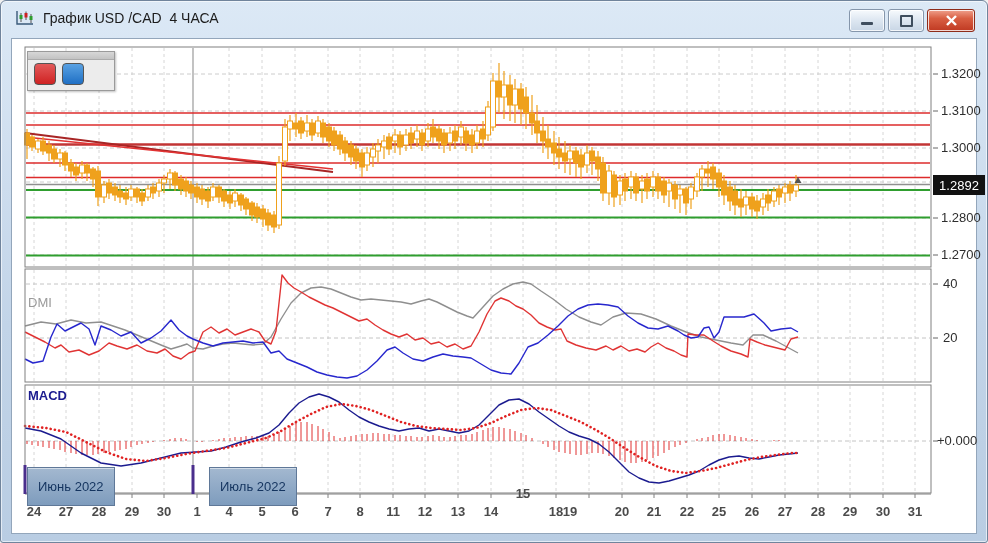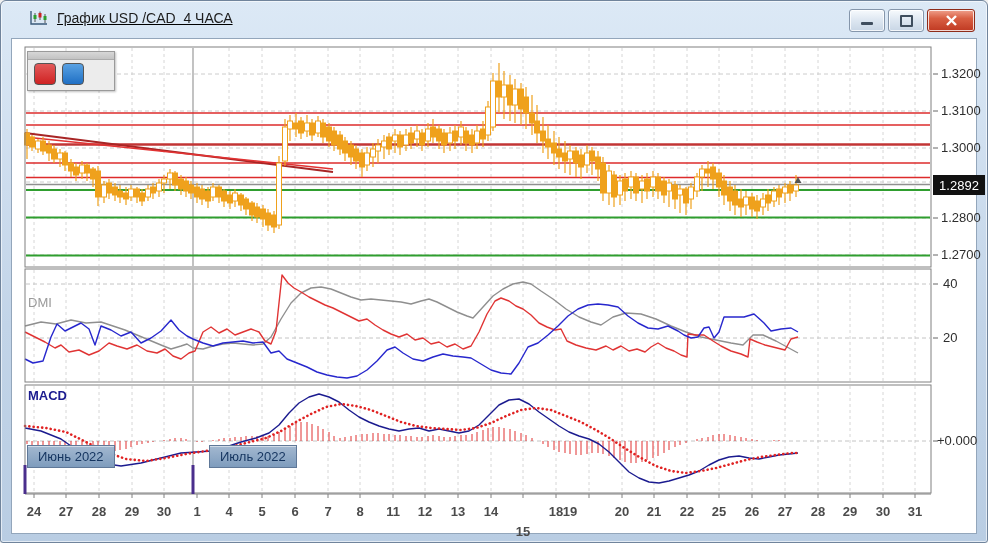--- a/index.html
+++ b/index.html
@@ -1,36 +1,36 @@
 <!DOCTYPE html>
 <html><head>
 <meta charset="utf-8">
 <style>
   html,body{margin:0;padding:0;}
   body{width:988px;height:543px;background:#f0f0f0;font-family:"Liberation Sans",sans-serif;position:relative;overflow:hidden;}
   .window{position:absolute;left:0;top:0;width:986px;height:541px;background:linear-gradient(#dce9f6,#c2d4e8 60%,#b9cde3);
           border:1px solid #70849c;border-radius:6px 6px 3px 3px;box-shadow:inset 0 0 0 1px rgba(255,255,255,.6);}
-  .titlebar{position:absolute;left:0;top:0;right:0;height:34px;display:flex;align-items:center;padding-left:28px;text-decoration:underline;}
+  .titlebar{position:absolute;left:0;top:0;right:0;height:34px;display:flex;align-items:center;padding-left:14px;}
   .title{font-size:14px;color:#1c1c1c;margin-left:8px;white-space:pre;}
   .winbtns{position:absolute;right:12px;top:8px;display:flex;gap:3px;}
   .wbtn{width:34px;height:21px;border:1px solid #8596ab;border-radius:3px;display:flex;align-items:center;justify-content:center;
         background:linear-gradient(#f7fafd,#dfe8f2 45%,#c8d6e5);box-shadow:inset 0 0 0 1px rgba(255,255,255,.8);cursor:default;}
   .wbtn.close{width:46px;background:linear-gradient(#efa18d,#da60445 40%,#c13a24);background:linear-gradient(#efa18d,#d95f43 40%,#bf3922);border-color:#8e2c1a;}
   .glyph-min{width:12px;height:3px;background:#3f4e5e;border-radius:1px;margin-top:6px;}
   .glyph-max{width:9px;height:8px;border:2px solid #3f4e5e;border-radius:1px;background:transparent;}
   .client{position:absolute;left:10px;top:37px;width:964px;height:494px;background:#ffffff;border:1px solid #93a6bb;}
   svg.overlay{position:absolute;left:0;top:0;width:988px;height:543px;pointer-events:none;}
   .abs{position:absolute;}
   .panel-label-dmi{color:#9a9a9a;font-size:13px;}
   .panel-label-macd{color:#1b1b8f;font-size:13px;font-weight:bold;}
   .price-label{font-size:13px;color:#2e2e2e;width:50px;}
   .axis-num{font-size:13px;color:#4b4b4b;font-weight:bold;width:30px;text-align:center;}
   .cur-price{left:932px;top:174px;width:52px;height:20px;background:#111;color:#fff;font-size:13px;
              display:flex;align-items:center;justify-content:center;}
-  .month-badge{top:444px;height:21px;padding:0 10px;display:flex;align-items:center;font-size:13px;color:#14345f;
+  .month-badge{top:466px;height:21px;padding:8px 10px;display:flex;align-items:center;font-size:13px;color:#14345f;
                background:linear-gradient(#a3b8d0,#7e9cbd);border:1px solid #5f7898;box-shadow:inset 0 1px 0 rgba(255,255,255,.5);}
   .legend-box{left:26px;top:50px;width:86px;height:38px;background:#ececec;border:1px solid #9a9a9a;box-shadow:1px 1px 2px rgba(0,0,0,.25);}
   .legend-grip{height:7px;background:linear-gradient(#d7d7d7,#c3c3c3);border-bottom:1px solid #ababab;}
   .legend-btn{position:absolute;top:11px;width:20px;height:20px;border-radius:4px;border:1px solid #555;cursor:pointer;}
   .legend-btn.red{left:6px;background:linear-gradient(#e35a5a,#cf2222);}
   .legend-btn.blue{left:34px;background:linear-gradient(#5aa2e3,#1f6fc4);}
 </style>
 </head>
 <body>
 
@@ -670,21 +670,21 @@
       <div class="abs axis-num" style="left: 181px; top: 503px;">1</div>
       <div class="abs axis-num" style="left: 213px; top: 503px;">4</div>
       <div class="abs axis-num" style="left: 246px; top: 503px;">5</div>
       <div class="abs axis-num" style="left: 279px; top: 503px;">6</div>
       <div class="abs axis-num" style="left: 312px; top: 503px;">7</div>
       <div class="abs axis-num" style="left: 344px; top: 503px;">8</div>
       <div class="abs axis-num" style="left: 377px; top: 503px;">11</div>
       <div class="abs axis-num" style="left: 409px; top: 503px;">12</div>
       <div class="abs axis-num" style="left: 442px; top: 503px;">13</div>
       <div class="abs axis-num" style="left: 475px; top: 503px;">14</div>
-      <div class="abs axis-num" style="left: 507px; top: 523px;">15</div>
+      <div class="abs axis-num" style="left: 507px; top: 485px;">15</div>
       <div class="abs axis-num" style="left: 540px; top: 503px;">18</div>
       <div class="abs axis-num" style="left: 554px; top: 503px; text-align: center;">19</div>
       <div class="abs axis-num" style="left: 606px; top: 503px;">20</div>
       <div class="abs axis-num" style="left: 638px; top: 503px;">21</div>
       <div class="abs axis-num" style="left: 671px; top: 503px;">22</div>
       <div class="abs axis-num" style="left: 703px; top: 503px;">25</div>
       <div class="abs axis-num" style="left: 736px; top: 503px;">26</div>
       <div class="abs axis-num" style="left: 769px; top: 503px;">27</div>
       <div class="abs axis-num" style="left: 802px; top: 503px;">28</div>
       <div class="abs axis-num" style="left: 834px; top: 503px;">29</div>

